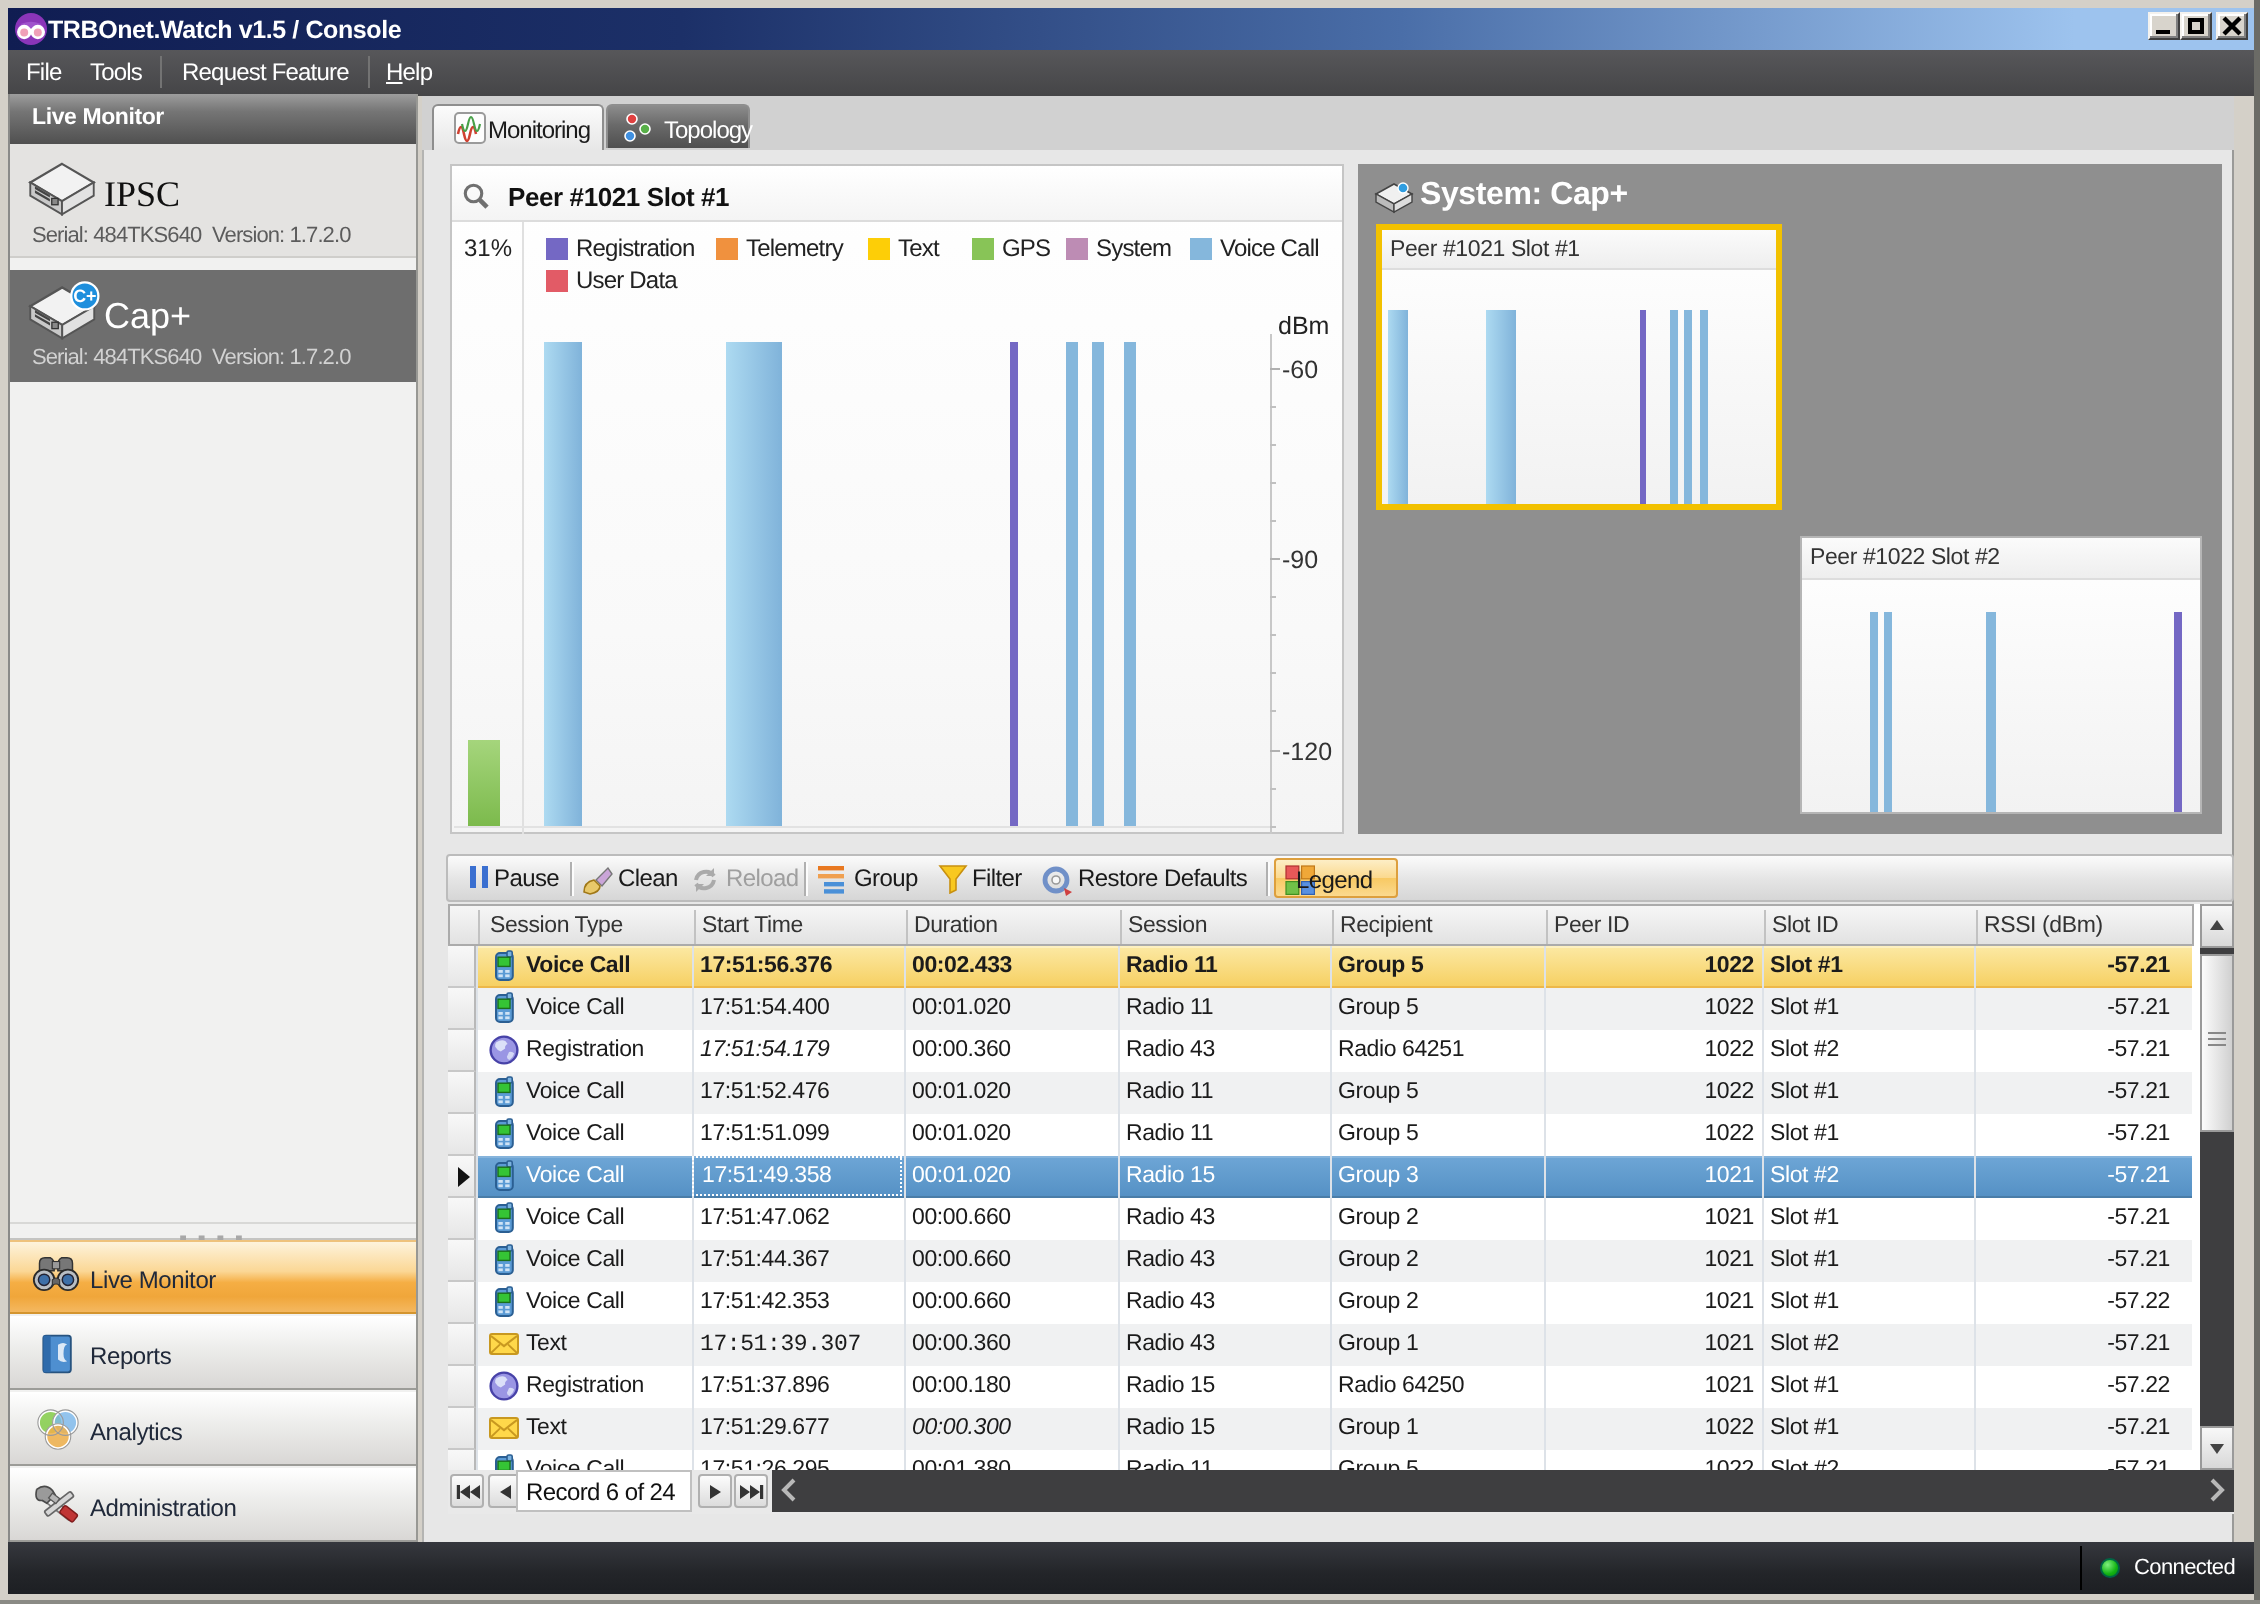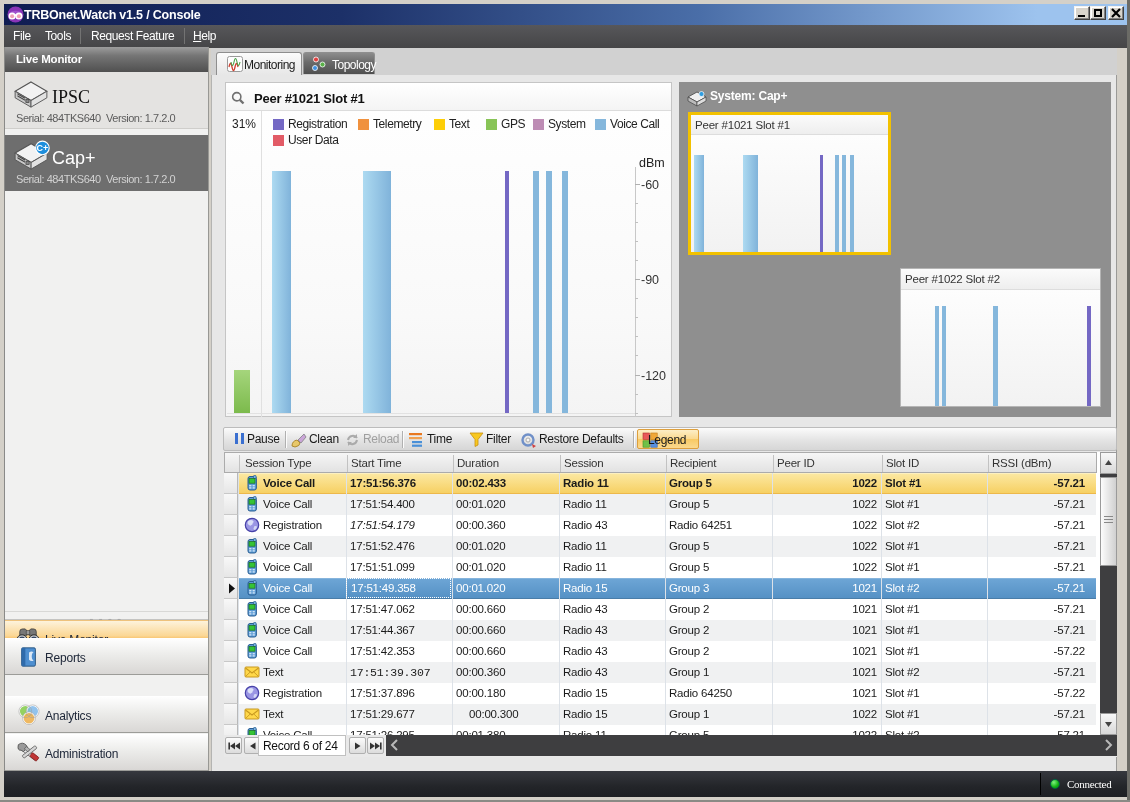--- a/index.html
+++ b/index.html
@@ -27,42 +27,42 @@
 #sideheader { left:0; top:0; width:100%; height:25px;
   background:linear-gradient(#9d9d9d,#757575 35%,#5e5e5e 75%,#505050); color:#fff; font-weight:bold; font-size:11.5px; letter-spacing:-0.2px; }
 #ipsc-item { left:0; top:25px; width:100%; height:57px; background:#e4e3e1; border-bottom:1px solid #cfcecb; }
 #cap-item { left:0; top:88px; width:100%; height:56px; background:#6e6e6e; }
 .devname-serif { font-family:"Liberation Serif", serif; font-size:18px; color:#111; }
 .serialrow { font-size:11px; color:#5c5c5c; letter-spacing:-0.45px; }
 #splitdots { left:0px; top:564px; width:100%; height:9px; border-top:1px solid #d8d8d6; border-bottom:1px solid #c4c4c2; text-align:center; }
 .navbtn { left:0; width:100%; height:37px; background:linear-gradient(#fefefe,#ececea 45%,#d9d7d5); border-top:1px solid #fff; border-bottom:1px solid #9c9c98; }
 .navbtn .lbl { position:absolute; left:40px; top:12px; font-size:12px; color:#20293a; letter-spacing:-0.2px; }
 #nav-live { top:573px; background:linear-gradient(#fdf3dc,#fbd795 42%,#f5ae44 58%,#f0a63a 78%,#f4b860); border-top:1px solid #eec27c; border-bottom:1px solid #d4952f; }
-#nav-rep { top:591px; } #nav-ana { top:649px; } #nav-adm { top:687px; }
+#nav-rep { top:611px; } #nav-ana { top:649px; } #nav-adm { top:687px; }
 
 
 #tabstrip { left:211px; top:48px; width:906px; height:27px; background:#d1d1d1; z-index:5; }
 #tabpage { left:211px; top:74px; width:906px; height:697px; background:#e7e7e7; border-top:1px solid #a6a6a6; border-left:1px solid #b4b4b2; border-right:1px solid #9a9a98; }
 .tab { position:absolute; top:4px; height:22px; border:1px solid #8e8e8e; border-bottom:none; border-radius:3px 3px 0 0; font-size:12px; letter-spacing:-0.5px; }
 #tab-mon { left:5px; width:86px; background:linear-gradient(#fcfcfc,#efefef 60%,#e7e7e7); color:#1a1a1a; z-index:3; height:23px; }
 #tab-top { left:92px; width:72px; background:linear-gradient(#8c8c8c,#6a6a6a 45%,#4f4f4f); color:#fff; }
 
 
 #chartpanel { left:225px; top:82px; width:447px; height:335px; background:linear-gradient(#ffffff,#f9f9f9 70%,#f4f4f4); border:1px solid #c5c5c5; }
 #searchrow { left:0; top:0; width:445px; height:28px; background:linear-gradient(#ffffff,#f4f4f4); border-bottom:1px solid #dcdcdc; }
 #searchtext { position:absolute; left:28px; top:8px; font-weight:bold; font-size:13px; color:#111; letter-spacing:-0.2px; }
 .legsq { position:absolute; width:11px; height:11px; }
 .leglb { position:absolute; font-size:12px; color:#222; letter-spacing:-0.4px; }
 #leftcol-border { left:35px; top:28px; width:1px; height:306px; background:#e0e0e0; }
 .bar { position:absolute; }
 .axis-lb { position:absolute; font-size:12.5px; color:#333; }
 
 
 #syspanel { left:679px; top:82px; width:432px; height:335px; background:#8f8f8f; }
-#sysheader { position:absolute; left:8px; top:7px; color:#fff; font-weight:bold; font-size:12px; letter-spacing:-0.2px; }
+#sysheader { position:absolute; left:8px; top:7px; color:#fff; font-weight:bold; font-size:16px; letter-spacing:-0.2px; }
 .mini { position:absolute; background:linear-gradient(#ffffff,#f2f2f2); }
 .mini .mhead { position:absolute; left:0; top:0; width:100%; height:21px; background:linear-gradient(#fbfbfb,#eeeeee); border-bottom:1px solid #dddddd; font-size:11.5px; color:#333; letter-spacing:-0.2px; }
 .mini .mhead span { position:absolute; left:4px; top:4px; }
 
 
 #toolbar { left:223px; top:427px; width:894px; height:24px; background:linear-gradient(#fbfbfb,#e4e4e4 55%,#d6d6d6); border:1px solid #bcbcbc; border-radius:2px; font-size:12px; color:#1a1a1a; letter-spacing:-0.3px; }
 .tbi { position:absolute; top:4px; }
 .tbsep { position:absolute; top:3px; width:1px; height:17px; background:#b0b0b0; box-shadow:1px 0 0 #fcfcfc; }
 #legendbtn { position:absolute; left:413px; top:1px; width:62px; height:20px; background:linear-gradient(#fdeec6,#fbd98e 50%,#f8c963 51%,#fbd98e); border:1px solid #dd9f3d; border-radius:2px; }
 
@@ -81,21 +81,21 @@
 
 #grid { overflow:hidden; }
 .grow.sel { background:linear-gradient(#6ea6d6,#5490c4); color:#fff; box-shadow:inset 0 1px 0 #86b4dc, inset 0 -1px 0 #4a7da8; }
 .focuscell { border:1px dotted #fff; }
 .ricon { position:absolute; top:0; }
 .rbtn { position:absolute; top:2px; width:17px; height:17px; background:linear-gradient(#fcfcfc,#dcdcdc); border:1px solid #b0b0b0; border-radius:2px; }
 .rbtn svg { position:absolute; left:0px; top:0px; }
 
 #recnav { left:224px; top:735px; width:893px; height:22px; background:#e9e9e9; }
 #statusbar { left:4px; top:771px; width:1123px; height:26px; background:linear-gradient(#36383e,#232529 60%,#1d1f23); }
-#statusbar .conn { position:absolute; left:1063px; top:7px; color:#fff; font-size:11px; letter-spacing:-0.3px;font-family:Liberation Serif, serif; }
+#statusbar .conn { position:absolute; left:1063px; top:7px; color:#fff; font-size:11px; letter-spacing:-0.3px; }
 </style>
 </head>
 <body>
 <div class="abs" id="titlebar">
   <svg style="position:absolute;left:3px;top:2px" width="17" height="17" viewBox="0 0 17 17">
     <circle cx="8.5" cy="8.5" r="8" fill="#8a35b8"></circle>
     <path d="M2 8 A7 5 0 0 1 15 8 L13 10 L4 10 Z" fill="#a052cc"></path>
     <circle cx="5.1" cy="10" r="3.6" fill="#fff"></circle>
     <circle cx="11.9" cy="10" r="3.6" fill="#fff"></circle>
     <circle cx="5.1" cy="10.2" r="2" fill="#f0a0b8"></circle>
@@ -323,21 +323,21 @@
     <path d="M12 2 l0 4 -4 0 Z M3 14 l0 -4 4 0 Z" fill="#aaa"></path>
   </svg>
   <span class="tbi" style="left:139px;color:#9f9f9f">Reload</span>
   <div class="tbsep" style="left:178px"></div>
   <svg class="tbi" style="left:184px;top:4px" width="15" height="15" viewBox="0 0 15 15">
     <rect x="1" y="1" width="13" height="2.2" fill="#e87820"></rect>
       <rect x="1" y="5" width="13" height="2.2" fill="#f0a050"></rect>
     <rect x="4" y="9" width="10" height="2.2" fill="#4a90d8"></rect>
       <rect x="4" y="12.6" width="10" height="2.2" fill="#4a90d8"></rect>
   </svg>
-  <span class="tbi" style="left:203px">Time</span>
+  <span class="tbi" style="left:203px">Group</span>
   <svg class="tbi" style="left:245px;top:4px" width="15" height="15" viewBox="0 0 15 15">
     <path d="M1 1 L14 1 L9 7.5 L9 13 L6 14.5 L6 7.5 Z" fill="#f8c820" stroke="#c89010" stroke-width="0.8"></path>
   </svg>
   <span class="tbi" style="left:262px">Filter</span>
   <svg class="tbi" style="left:296px;top:4px" width="16" height="16" viewBox="0 0 16 16">
     <circle cx="8" cy="8" r="5.5" fill="none" stroke="#7090c8" stroke-width="2.4"></circle>
     <circle cx="8" cy="8" r="2" fill="#f8f8f8" stroke="#9a9a9a" stroke-width="0.8"></circle>
     <path d="M12 12 l4 2 -3 2 Z" fill="#d04040"></path>
   </svg>
   <span class="tbi" style="left:315px">Restore Defaults</span>
@@ -708,21 +708,21 @@
 <div class="gind"></div>
 <span class="gcell" style="left:20px;top:2px">
           <svg class="ricon" width="16" height="16" viewBox="0 0 16 16">
             <rect x="1" y="3" width="14" height="10" rx="1" fill="#ffd84a" stroke="#c89820" stroke-width="1"></rect>
             <path d="M1.5 4 L8 9 L14.5 4" fill="none" stroke="#c89820" stroke-width="1.1"></path>
             <path d="M1.5 12.5 L6 8.2 M14.5 12.5 L10 8.2" fill="none" stroke="#c89820" stroke-width="0.9"></path>
           </svg>
         </span>
 <span class="gcell" style="left:39px;">Text</span>
 <span class="gcell" style="left:126px;">17:51:29.677</span>
-<span class="gcell" style="left:245px;">00:00.300</span>
+<span class="gcell" style="left:232px;font-style:italic;">00:00.300</span>
 <span class="gcell" style="left:339px;">Radio 15</span>
 <span class="gcell" style="left:445px;">Group 1</span>
 <span class="gcell" style="left:548px;width:105px;text-align:right;">1022</span>
 <span class="gcell" style="left:661px;">Slot #1</span>
 <span class="gcell" style="left:763px;width:98px;text-align:right;">-57.21</span>
 </div>
 <div class="grow" style="top:273px;">
 <div class="gvline" style="left:14px"></div>
 <div class="gvline" style="left:122px"></div>
 <div class="gvline" style="left:228px"></div>

